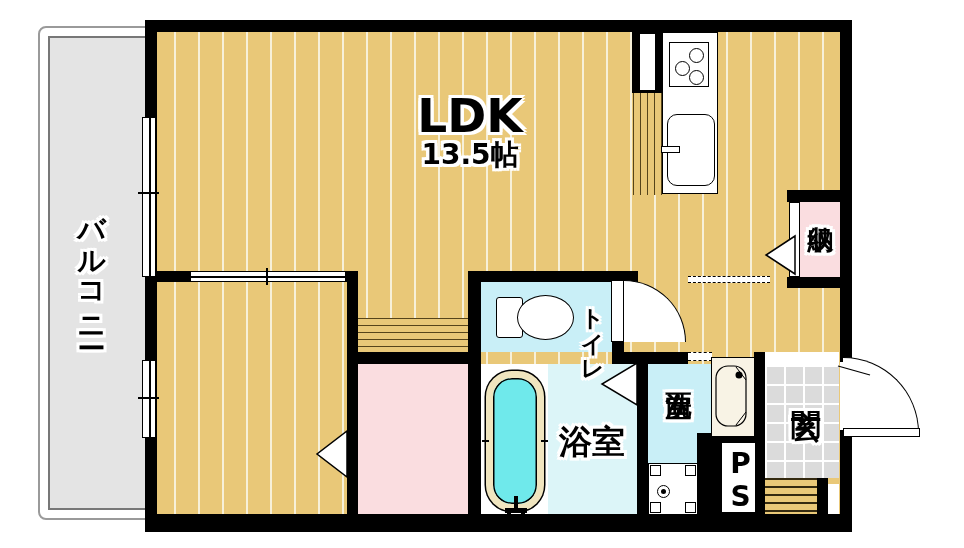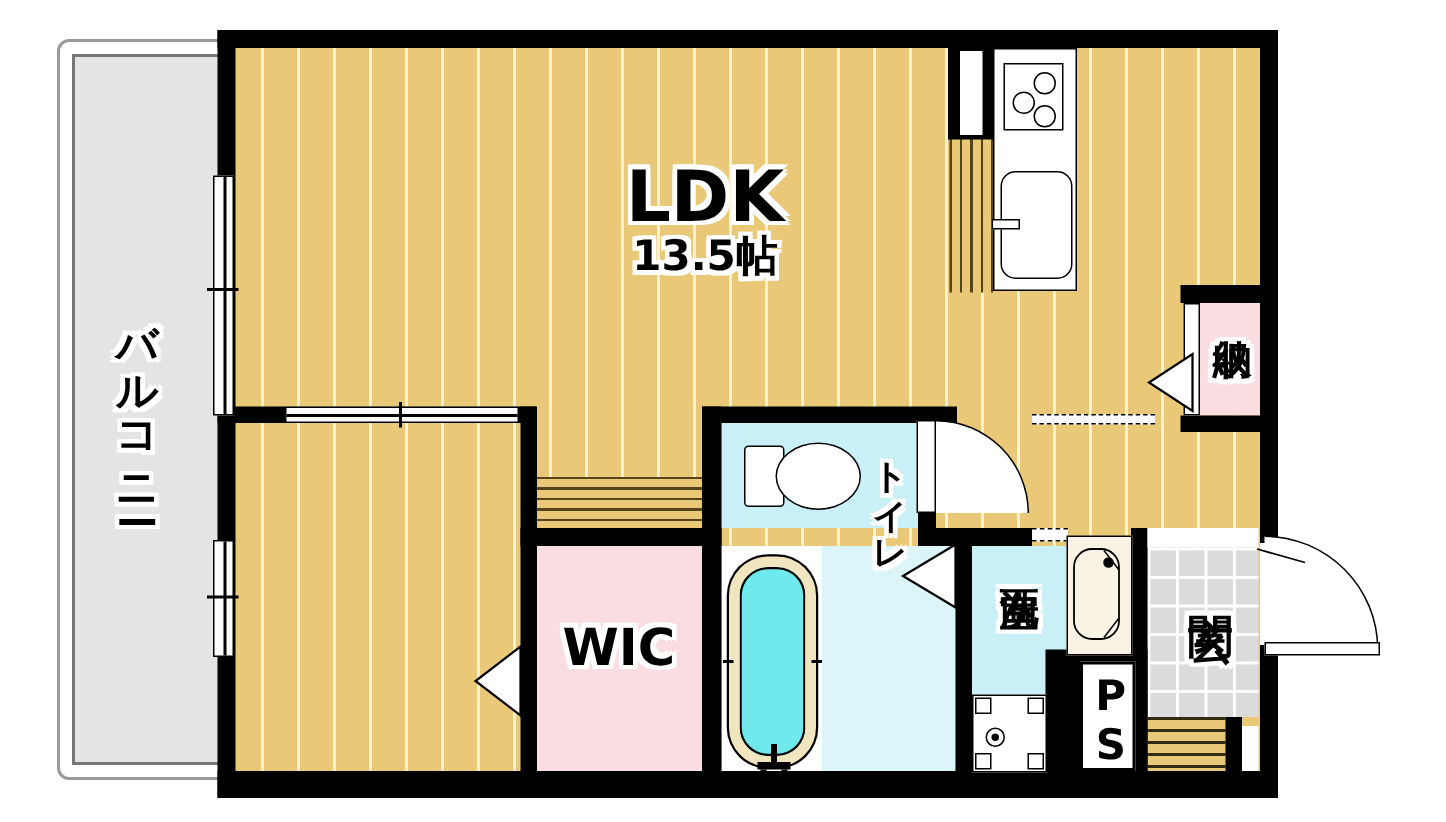--- a/index.html
+++ b/index.html
@@ -163,32 +163,32 @@
     <div style="left:1px;bottom:1px;width:11px;height:11px;border:1.2px solid #000;background:#fff;"></div>
     <div style="right:1px;bottom:1px;width:11px;height:11px;border:1.2px solid #000;background:#fff;"></div>
     <div style="left:8px;top:21px;width:13px;height:13px;border:1.5px solid #000;border-radius:50%;background:#fff;"></div>
     <div style="left:12px;top:25px;width:5px;height:5px;background:#000;border-radius:50%;"></div>
   </div>
 
   <div class="whitebox" style="left:720px;top:441px;width:37px;height:73px;border-width:2px;"></div>
 
   <div class="lbl vert" style="left:72px;top:198px;font-size:28px;letter-spacing:2px;">バルコニー</div>
 
-  <div class="center" style="left:320px;top:92px;width:300px;margin-top:16px;">
+  <div class="center" style="left:320px;top:92px;width:300px;">
     <div class="lbl" style="position:static;font-size:47px;line-height:1.02;">LDK</div>
     <div class="lbl" style="position:static;font-size:28px;line-height:1.05;">13.5帖</div>
   </div>
 
 
-  <div class="lbl center" style="left:357px;top:412px;width:111px;font-size:34px;">WIC</div>
 
   <div class="lbl vert" style="left:804px;top:206px;font-size:26px;">収納</div>
 
   <div class="lbl vert" style="left:578px;top:291px;font-size:23px;">トイレ</div>
 
+  <div class="lbl center" style="left:546px;top:420px;width:92px;font-size:33px;">浴室</div>
 
   <div class="lbl vert" style="left:662px;top:372px;font-size:26px;">洗面室</div>
 
   <div class="lbl vert" style="left:785px;top:386px;font-size:30px;">玄関</div>
 
   <div class="lbl upright" style="left:724px;top:447px;font-size:28px;font-weight:600;">PS</div>
 
 </div>
 
 </body></html>

